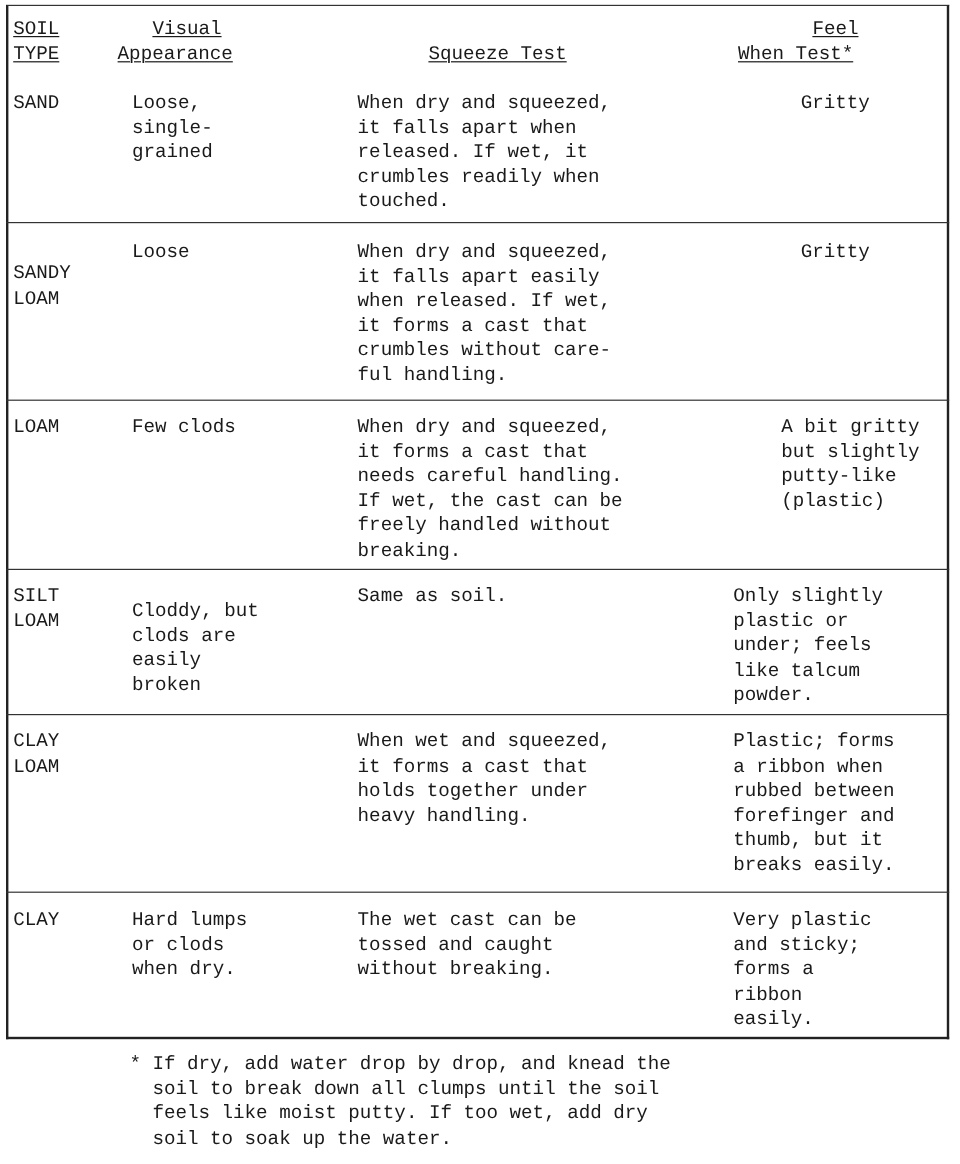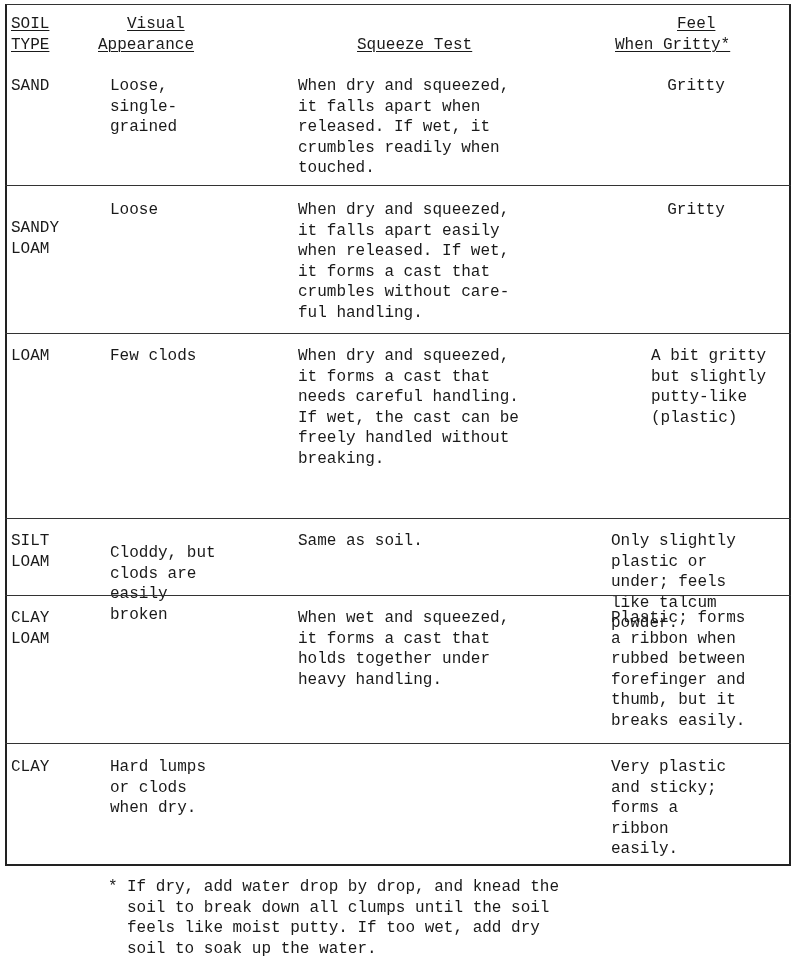--- a/index.html
+++ b/index.html
@@ -68,21 +68,21 @@
 
 <div class="frame"></div>
 
 <div>
   <span class="hdr" style="left:11px; top:14px;">SOIL</span>
   <span class="hdr" style="left:11px; top:35px;">TYPE</span>
   <span class="hdr" style="left:127px; top:14px;">Visual</span>
   <span class="hdr" style="left:98px; top:35px;">Appearance</span>
   <span class="hdr" style="left:357px; top:35px;">Squeeze Test</span>
   <span class="hdr" style="left:677px; top:14px;">Feel</span>
-  <span class="hdr" style="left:615px; top:35px;">When Gritty*</span>
+  <span class="hdr" style="left:615px; top:35px;">When Test*</span>
 </div>
 
 <div class="row" style="top:76px; height:110px;">
   <div class="cell c-type">SAND</div>
   <div class="cell c-visual">Loose,
 single-
 grained</div>
   <div class="cell c-squeeze">When dry and squeezed,
 it falls apart when
 released.  If wet, it
@@ -112,21 +112,21 @@
 needs careful handling.
 If wet, the cast can be
 freely handled without
 breaking.</div>
   <div class="cell c-feel" style="top:12px;margin-left:40px;">A bit gritty
 but slightly
 putty-like
 (plastic)</div>
 </div>
 
-<div class="row divided" style="top:474px; height:121px;margin-top:44px;">
+<div class="row divided" style="top:474px; height:121px;">
   <div class="cell c-type" style="top:12px;">SILT
 LOAM</div>
   <div class="cell c-visual" style="top:24px;">Cloddy, but
 clods are
 easily
 broken</div>
   <div class="cell c-squeeze" style="top:12px;">Same as soil.</div>
   <div class="cell c-feel" style="top:12px;">Only slightly
 plastic or
 under; feels
@@ -147,20 +147,23 @@
 forefinger and
 thumb, but it
 breaks easily.</div>
 </div>
 
 <div class="row divided" style="top:743px; height:123px;">
   <div class="cell c-type" style="top:13px;">CLAY</div>
   <div class="cell c-visual" style="top:13px;">Hard lumps
 or clods
 when dry.</div>
+  <div class="cell c-squeeze" style="top:13px;">The wet cast can be
+tossed and caught
+without breaking.</div>
   <div class="cell c-feel" style="top:13px;">Very plastic
 and sticky;
 forms a
 ribbon
 easily.</div>
 </div>
 
 <div class="footnote">
   <div style="position:absolute; left:0; top:0;">*</div>
   <div style="position:absolute; left:19px; top:0; white-space:pre-line;">If dry, add water drop by drop, and knead the

